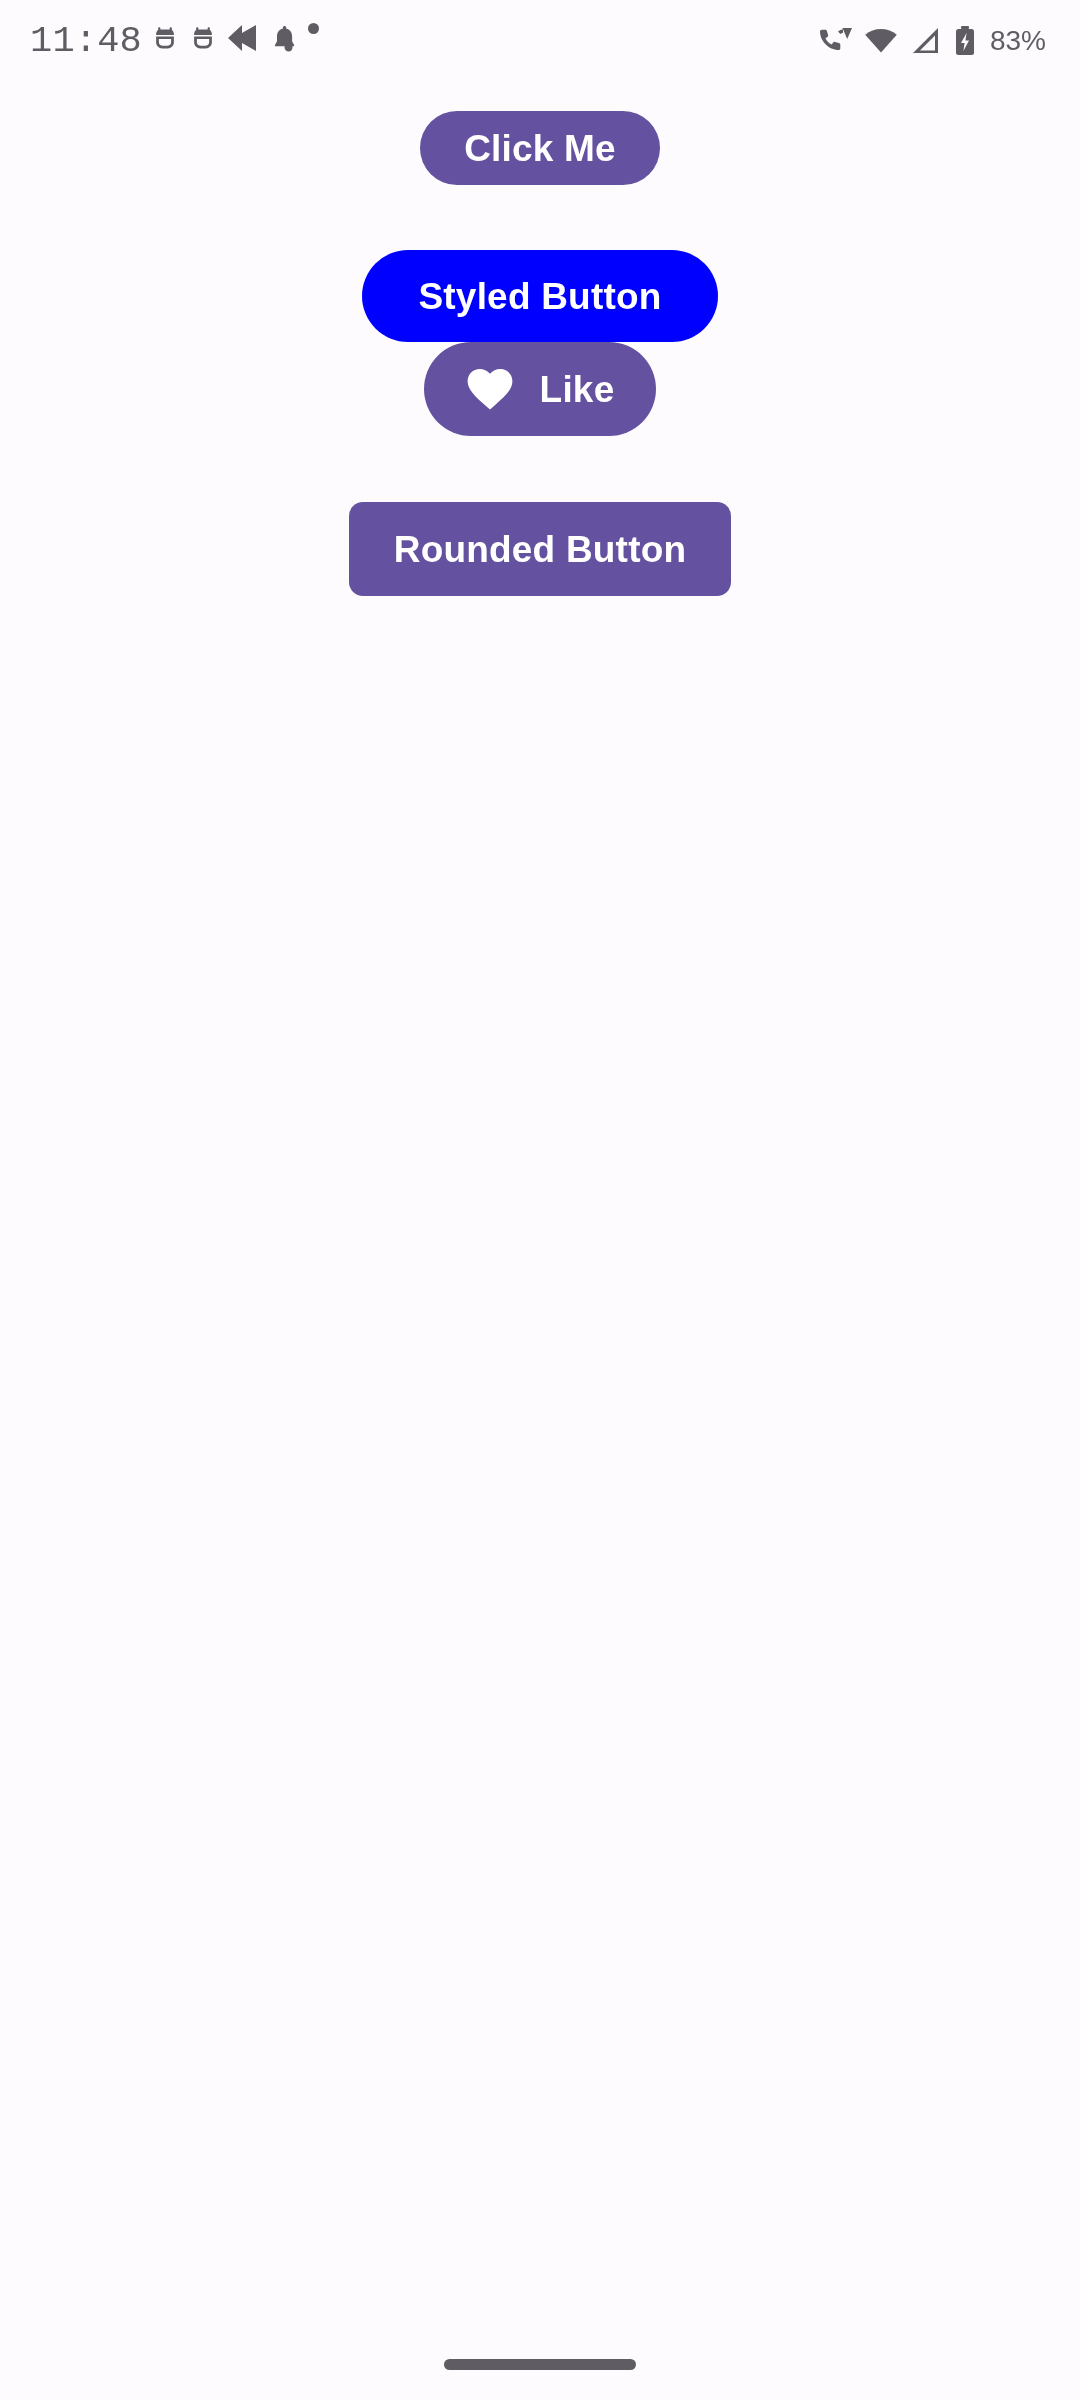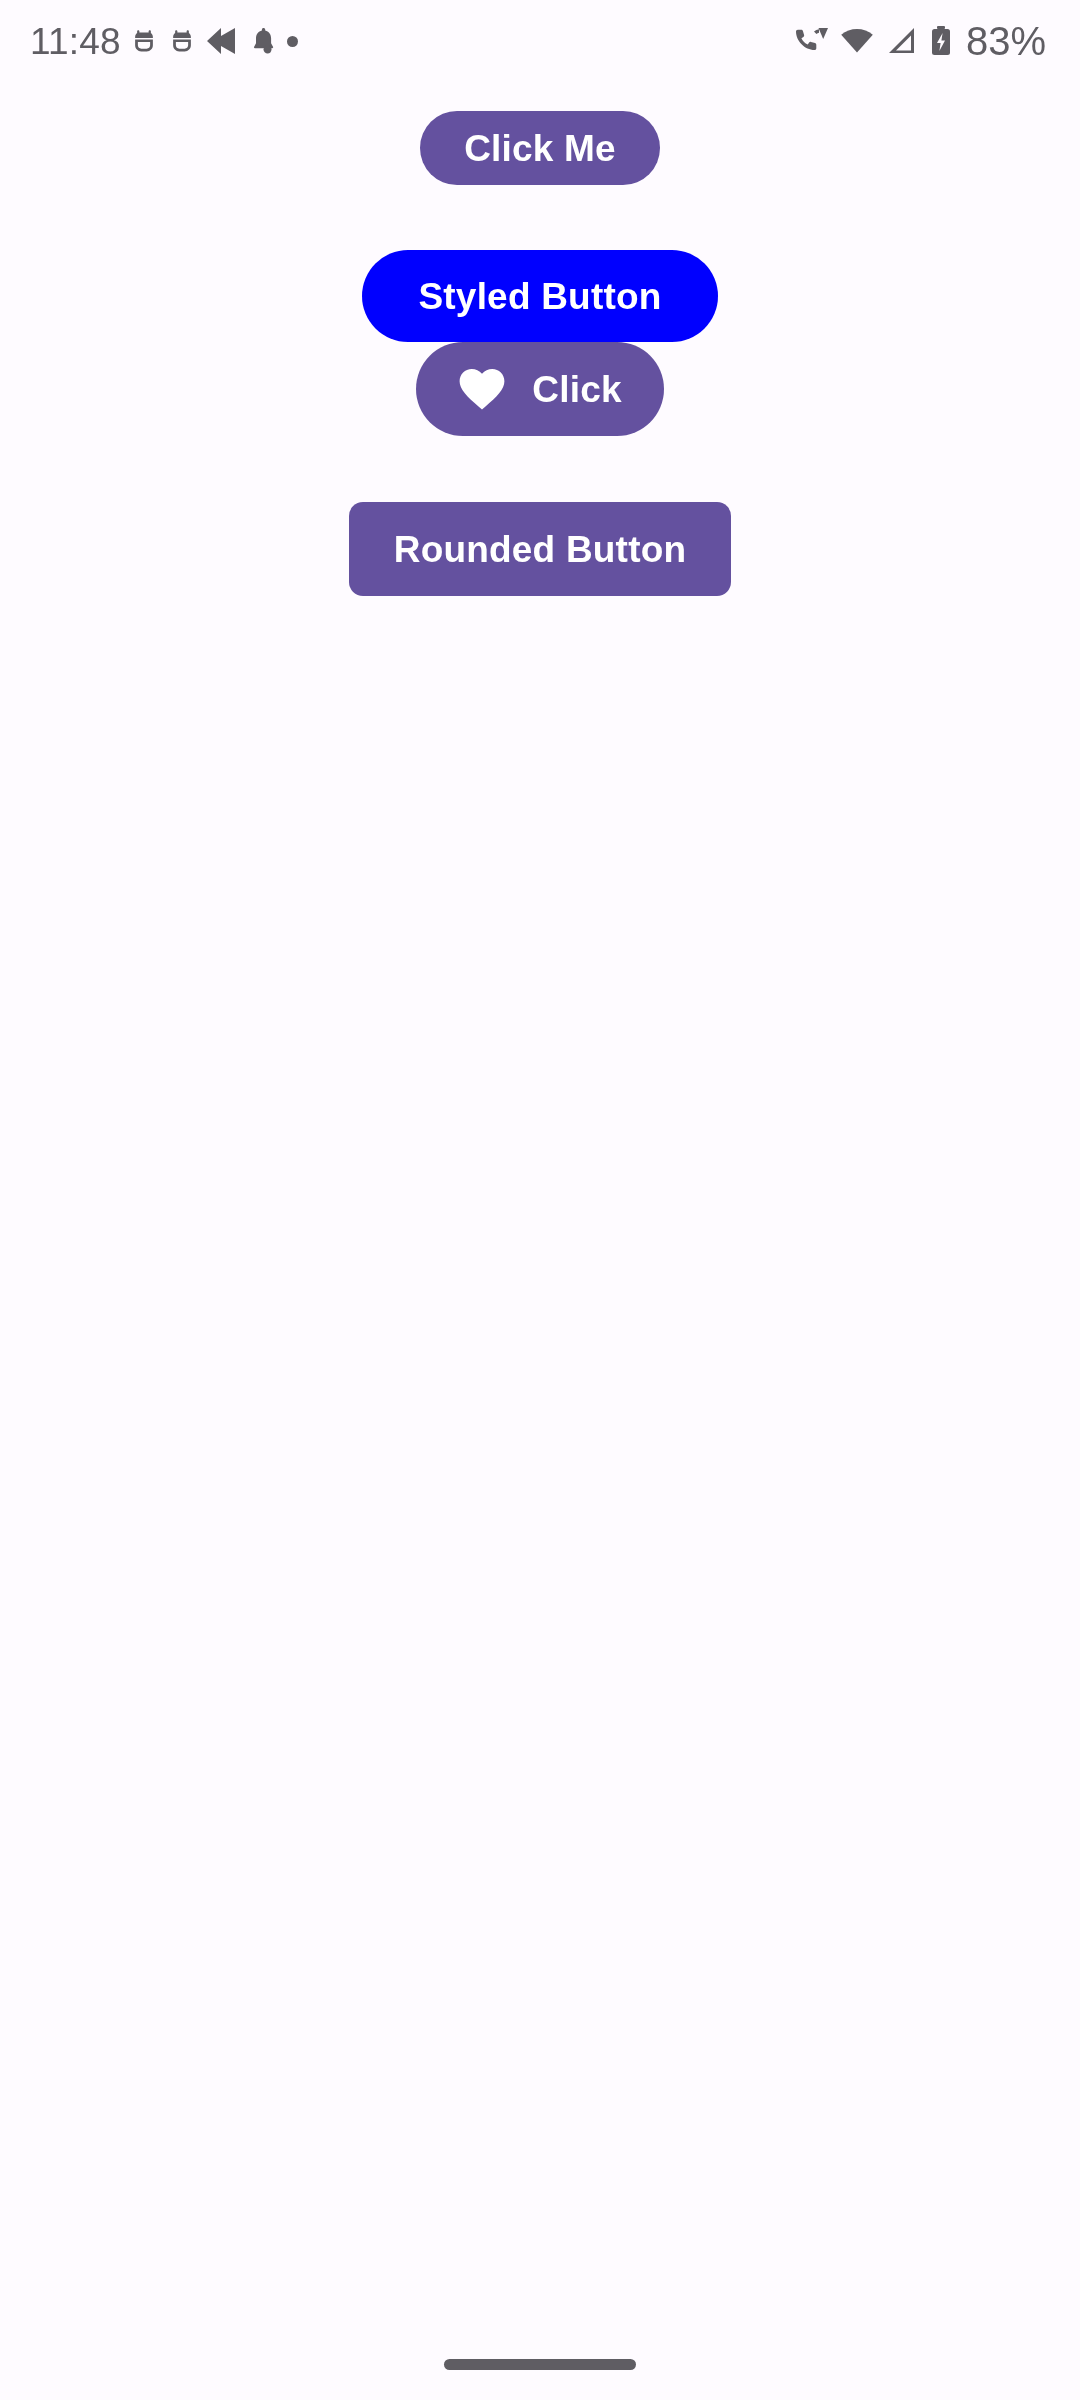--- a/index.html
+++ b/index.html
@@ -17,31 +17,31 @@
   }
 
   
   .status-bar {
     height:82px;
     display:flex; align-items:center;
     justify-content:space-between;
     padding:0 34px 0 30px;
     flex:0 0 auto;
   }
-  .status-left { display:flex; align-items:center; gap:8px; }
+  .status-left { display:flex; align-items:flex-start; gap:8px;font-family:Liberation Mono, monospace; }
   .status-right { display:flex; align-items:center; gap:12px; }
   .clock {
     font-size:37px; font-weight:400;
     color:#5f5d63; letter-spacing:0.2px;
     line-height:1;
   }
   .sb-icon { display:flex; align-items:center; justify-content:center; }
   .sb-icon svg { display:block; }
   .battery-text {
-    font-size:40px; font-weight:500; color:#5f5d63;
+    font-size:28px; font-weight:500; color:#5f5d63;
     line-height:1; margin-left:2px;
   }
   .dot-notif {
     width:11px; height:11px; border-radius:50%;
     background:#5f5d63; display:block;
   }
 
   
   .content {
     flex:1 1 auto;
@@ -192,21 +192,21 @@
     <button class="btn btn-click-me">Click Me</button>
 
     <button class="btn btn-styled">Styled Button</button>
 
     <button class="btn btn-like">
       <span class="heart-ico">
         <svg width="48" height="44" viewBox="0 0 24 22" fill="#ffffff">
           <path d="M12 21.3 L10.4 19.9 C4.6 14.7 0.8 11.3 0.8 7.1 C0.8 3.7 3.5 1 6.9 1 C8.8 1 10.7 1.9 12 3.4 C13.3 1.9 15.2 1 17.1 1 C20.5 1 23.2 3.7 23.2 7.1 C23.2 11.3 19.4 14.7 13.6 19.9 Z"></path>
         </svg>
       </span>
-      <span>Click</span>
+      <span>Like</span>
     </button>
 
     <button class="btn btn-rounded">Rounded Button</button>
 
 
   </div>
 
   <div class="nav-bar">
     <div class="nav-pill"></div>
   </div>

